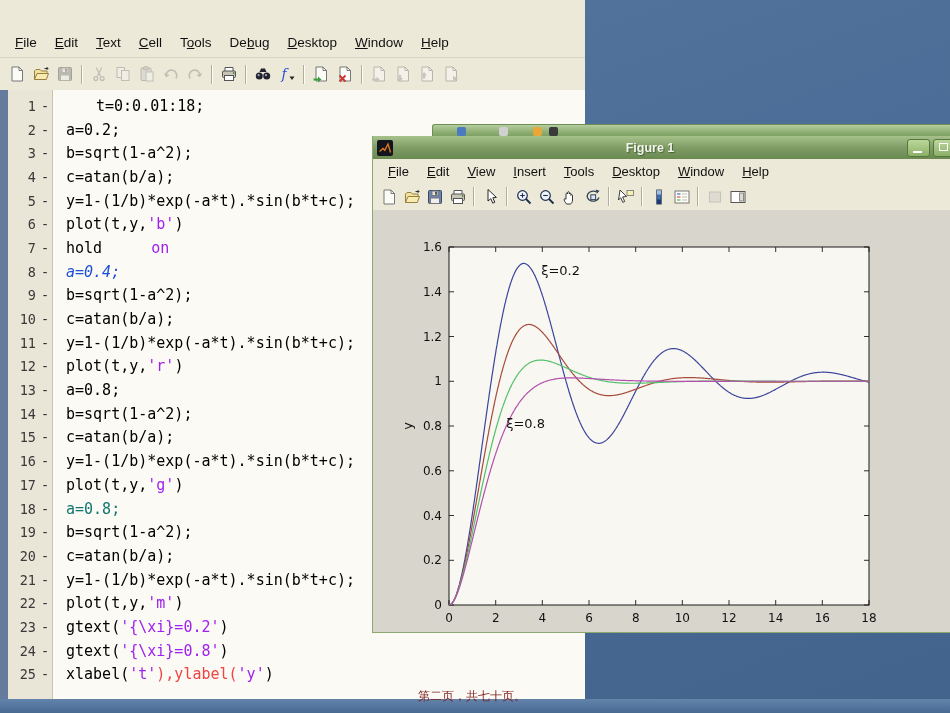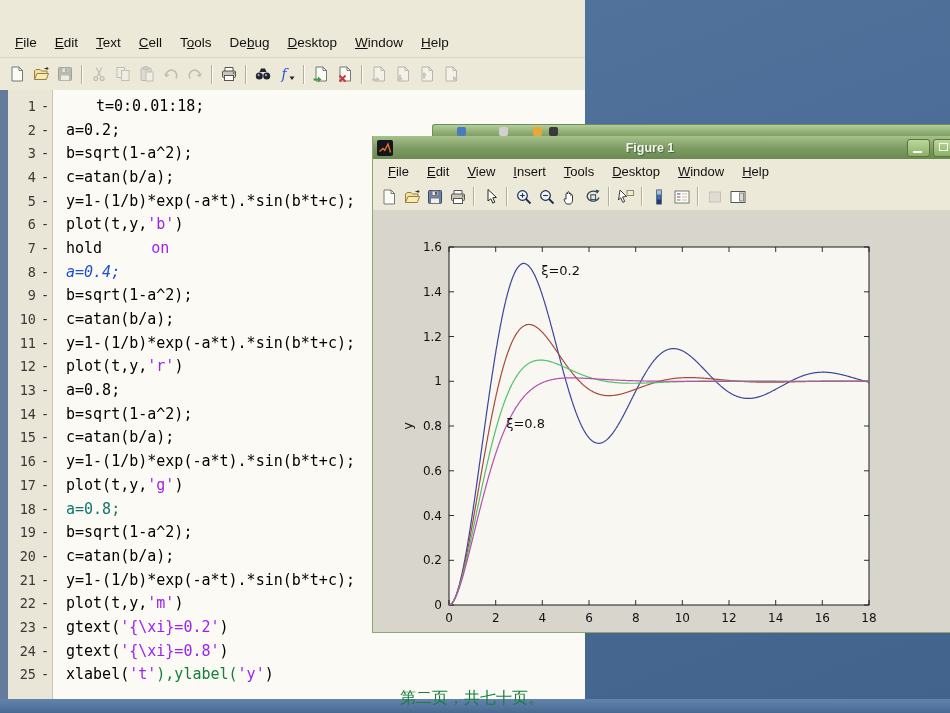--- a/index.html
+++ b/index.html
@@ -62,21 +62,21 @@
   .plot-holder{position:absolute;left:3px;top:0;}
   .plot-holder svg text{user-select:none;}
   .tk{stroke:#1a1a1a;stroke-width:0.9;}
   .tl{font:12px "DejaVu Sans",sans-serif;fill:#111;}
   .an{font:13px "DejaVu Sans",sans-serif;fill:#111;}
   .al{font:13px "DejaVu Sans",sans-serif;fill:#111;}
   
   .bottom-bar{position:absolute;left:0;top:699px;width:950px;height:14px;z-index:4;
       background:linear-gradient(180deg,#6383aa 0%,#52749e 60%,#48698f 100%);}
   .footer{position:absolute;left:322px;top:688px;width:300px;text-align:center;z-index:5;
-      font-size:16px;color:#15803d;}
+      font-size:12px;color:#7f1d1d;}
 </style>
 </head>
 <body>
 
 <div class="editor-window">
   <div class="menubar">
       <span class="menu-item"><span class="mn">F</span>ile</span>
       <span class="menu-item"><span class="mn">E</span>dit</span>
       <span class="menu-item"><span class="mn">T</span>ext</span>
       <span class="menu-item"><span class="mn">C</span>ell</span>
@@ -232,21 +232,21 @@
         <div class="code-line"><span class="ln">15</span><span class="dash">-</span><span class="ctext"><span style="color: rgb(0, 0, 0);">c=atan(b/a);</span></span></div>
         <div class="code-line"><span class="ln">16</span><span class="dash">-</span><span class="ctext"><span style="color: rgb(0, 0, 0);">y=1-(1/b)*exp(-a*t).*sin(b*t+c);</span></span></div>
         <div class="code-line"><span class="ln">17</span><span class="dash">-</span><span class="ctext"><span style="color: rgb(0, 0, 0);">plot(t,y,</span><span style="color: rgb(160, 32, 240);">'g'</span><span style="color: rgb(0, 0, 0);">)</span></span></div>
         <div class="code-line"><span class="ln">18</span><span class="dash">-</span><span class="ctext"><span style="color: #0f766e;">a=0.8;</span></span></div>
         <div class="code-line"><span class="ln">19</span><span class="dash">-</span><span class="ctext"><span style="color: rgb(0, 0, 0);">b=sqrt(1-a^2);</span></span></div>
         <div class="code-line"><span class="ln">20</span><span class="dash">-</span><span class="ctext"><span style="color: rgb(0, 0, 0);">c=atan(b/a);</span></span></div>
         <div class="code-line"><span class="ln">21</span><span class="dash">-</span><span class="ctext"><span style="color: rgb(0, 0, 0);">y=1-(1/b)*exp(-a*t).*sin(b*t+c);</span></span></div>
         <div class="code-line"><span class="ln">22</span><span class="dash">-</span><span class="ctext"><span style="color: rgb(0, 0, 0);">plot(t,y,</span><span style="color: rgb(160, 32, 240);">'m'</span><span style="color: rgb(0, 0, 0);">)</span></span></div>
         <div class="code-line"><span class="ln">23</span><span class="dash">-</span><span class="ctext"><span style="color: rgb(0, 0, 0);">gtext(</span><span style="color: rgb(160, 32, 240);">'{\xi}=0.2'</span><span style="color: rgb(0, 0, 0);">)</span></span></div>
         <div class="code-line"><span class="ln">24</span><span class="dash">-</span><span class="ctext"><span style="color: rgb(0, 0, 0);">gtext(</span><span style="color: rgb(160, 32, 240);">'{\xi}=0.8'</span><span style="color: rgb(0, 0, 0);">)</span></span></div>
-        <div class="code-line"><span class="ln">25</span><span class="dash">-</span><span class="ctext"><span style="color: rgb(0, 0, 0);">xlabel(</span><span style="color: rgb(160, 32, 240);">'t'</span><span style="color: #15803d;">),ylabel(</span><span style="color: rgb(160, 32, 240);">'y'</span><span style="color: rgb(0, 0, 0);">)</span></span></div>
+        <div class="code-line"><span class="ln">25</span><span class="dash">-</span><span class="ctext"><span style="color: rgb(0, 0, 0);">xlabel(</span><span style="color: rgb(160, 32, 240);">'t'</span><span style="color: #ef4444;">),ylabel(</span><span style="color: rgb(160, 32, 240);">'y'</span><span style="color: rgb(0, 0, 0);">)</span></span></div>
       </div>
   </div>
 </div>
 
 <div class="strip-window">
   <span class="dot" style="left:24px;background:#4a7ac0;"></span>
   <span class="dot" style="left:66px;background:#d0d0d0;"></span>
   <span class="dot" style="left:100px;background:#e8a838;"></span>
   <span class="dot" style="left:116px;background:#3a3a3a;"></span>
 </div>

